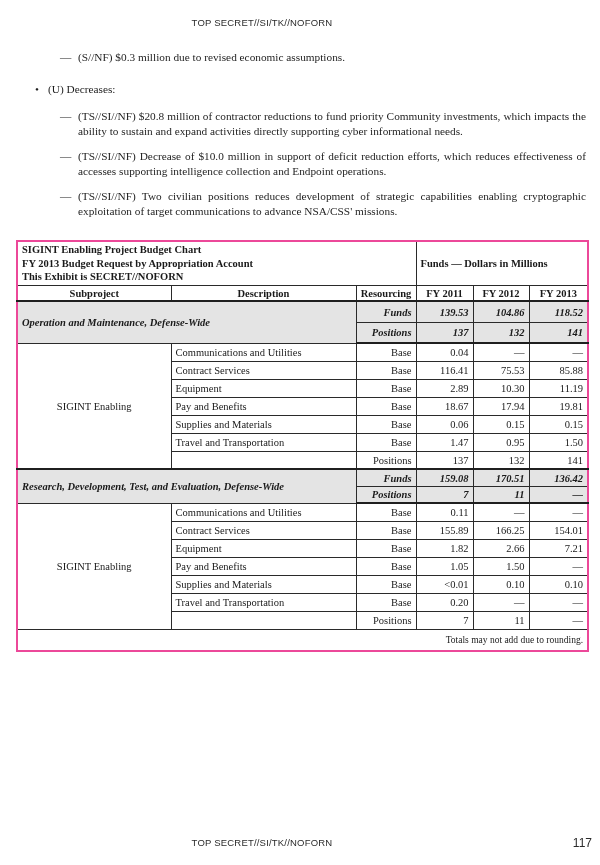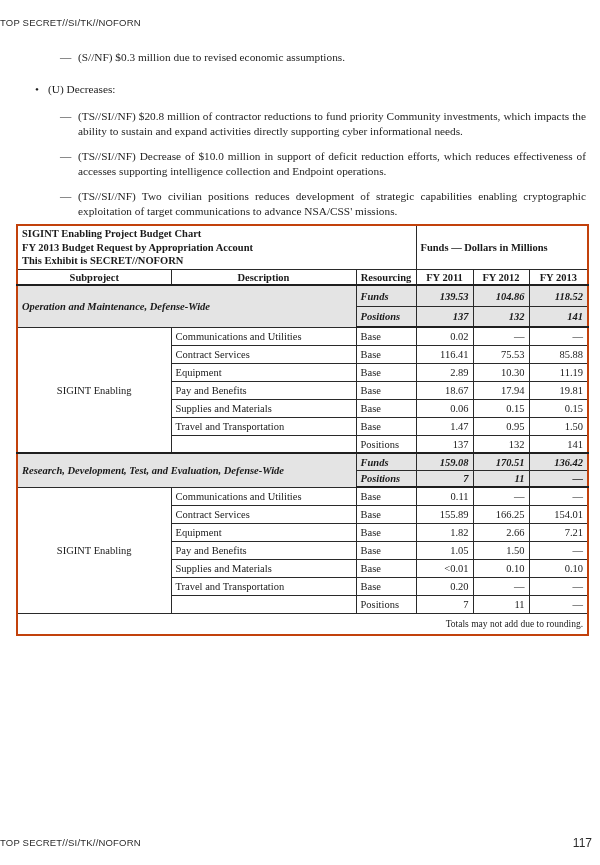--- a/index.html
+++ b/index.html
@@ -3,21 +3,21 @@
 <meta charset="utf-8">
 <style>
   html, body { margin:0; padding:0; }
   body {
     width:600px; height:865px; overflow:hidden; position:relative;
     background:#ffffff; color:#1e1e1e;
     font-family:"Liberation Serif", serif;
   }
   .banner {
     position:absolute; left:0; width:600px; box-sizing:border-box;
-    padding-right:76px; text-align:left;
+    padding-right:76px; text-align:center;
     font-family:"Liberation Sans", sans-serif; font-size:9.5px; color:#2b2b2b;
     letter-spacing:0.2px;
   }
   .banner-top { top:17px; }
   .banner-bottom { top:837px; }
   .page-num {
     position:absolute; top:836px; right:8px;
     font-family:"Liberation Sans", sans-serif; font-size:12px; color:#2b2b2b;
   }
 
@@ -26,44 +26,44 @@
   .flexrow { display:flex; }
   .sub1 { margin-bottom:17px; }
   .bullet-line { margin-bottom:12px; }
   .dash-item { margin-bottom:10px; }
   .dash-marker { flex:0 0 18px; margin-left:25px; }
   .bullet-marker { flex:0 0 13px; }
   .itxt { flex:1; text-align:justify; }
 
   
   table.budget {
-    position:absolute; top:224px; left:16px; width:571px;
+    position:absolute; top:240px; left:16px; width:571px;
     border-collapse:collapse; table-layout:fixed;
     font-size:10.5px; color:#1a1a1a;
-    border:2px solid #c2410c;
+    border:2px solid #ec4899;
   }
   table.budget td, table.budget th {
     border:1px solid #2a2a2a; padding:1px 4px; vertical-align:middle;
     overflow:hidden; white-space:nowrap;
   }
   .title-cell { font-weight:bold; text-align:left; padding:2px 5px; line-height:1.3; white-space:normal; }
   .title-row td { border-bottom:2px solid #1f1f1f; }
   .units-cell { font-weight:bold; text-align:left; vertical-align:bottom; padding:2px 5px 3px; }
   tr.colhead { height:16px; }
   tr.colhead th { font-weight:bold; text-align:center; border-bottom:2px solid #1f1f1f; }
   tr.sec td { background:#e4e4e4; font-weight:bold; font-style:italic; }
   tr.sec-top td { border-top:2px solid #1f1f1f; }
   tr.sec-bot td { border-bottom:2px solid #1f1f1f; }
   tr.sec-om { height:21px; }
   tr.sec-rd { height:17px; }
   .sec-label { text-align:left; padding-left:6px; white-space:normal; }
   tr.data { height:18px; }
   .subproj { text-align:center; vertical-align:middle; }
   .desc { text-align:left; padding-left:5px; }
-  .res { text-align:left; }
+  .res { text-align:right; }
   .num { text-align:right; padding-right:4px; }
   .ctr { text-align:right; }
   tr.footnote-row { height:22px; }
   tr.footnote-row td { text-align:right; font-size:9.5px; padding:3px 4px 4px; }
 </style>
 </head>
 <body>
 
 <div class="banner banner-top">TOP SECRET//SI/TK//NOFORN</div>
 
@@ -128,21 +128,21 @@
     <td class="res">Positions</td>
     <td class="ctr">137</td>
     <td class="ctr">132</td>
     <td class="ctr">141</td>
   </tr>
 
   <tr class="data">
     <td rowspan="7" class="subproj">SIGINT Enabling</td>
     <td class="desc">Communications and Utilities</td>
     <td class="res">Base</td>
-    <td class="num">0.02</td>
+    <td class="num">0.04</td>
     <td class="ctr">—</td>
     <td class="ctr">—</td>
   </tr>
   <tr class="data">
     <td class="desc">Contract Services</td>
     <td class="res">Base</td>
     <td class="num">116.41</td>
     <td class="num">75.53</td>
     <td class="num">85.88</td>
   </tr>

